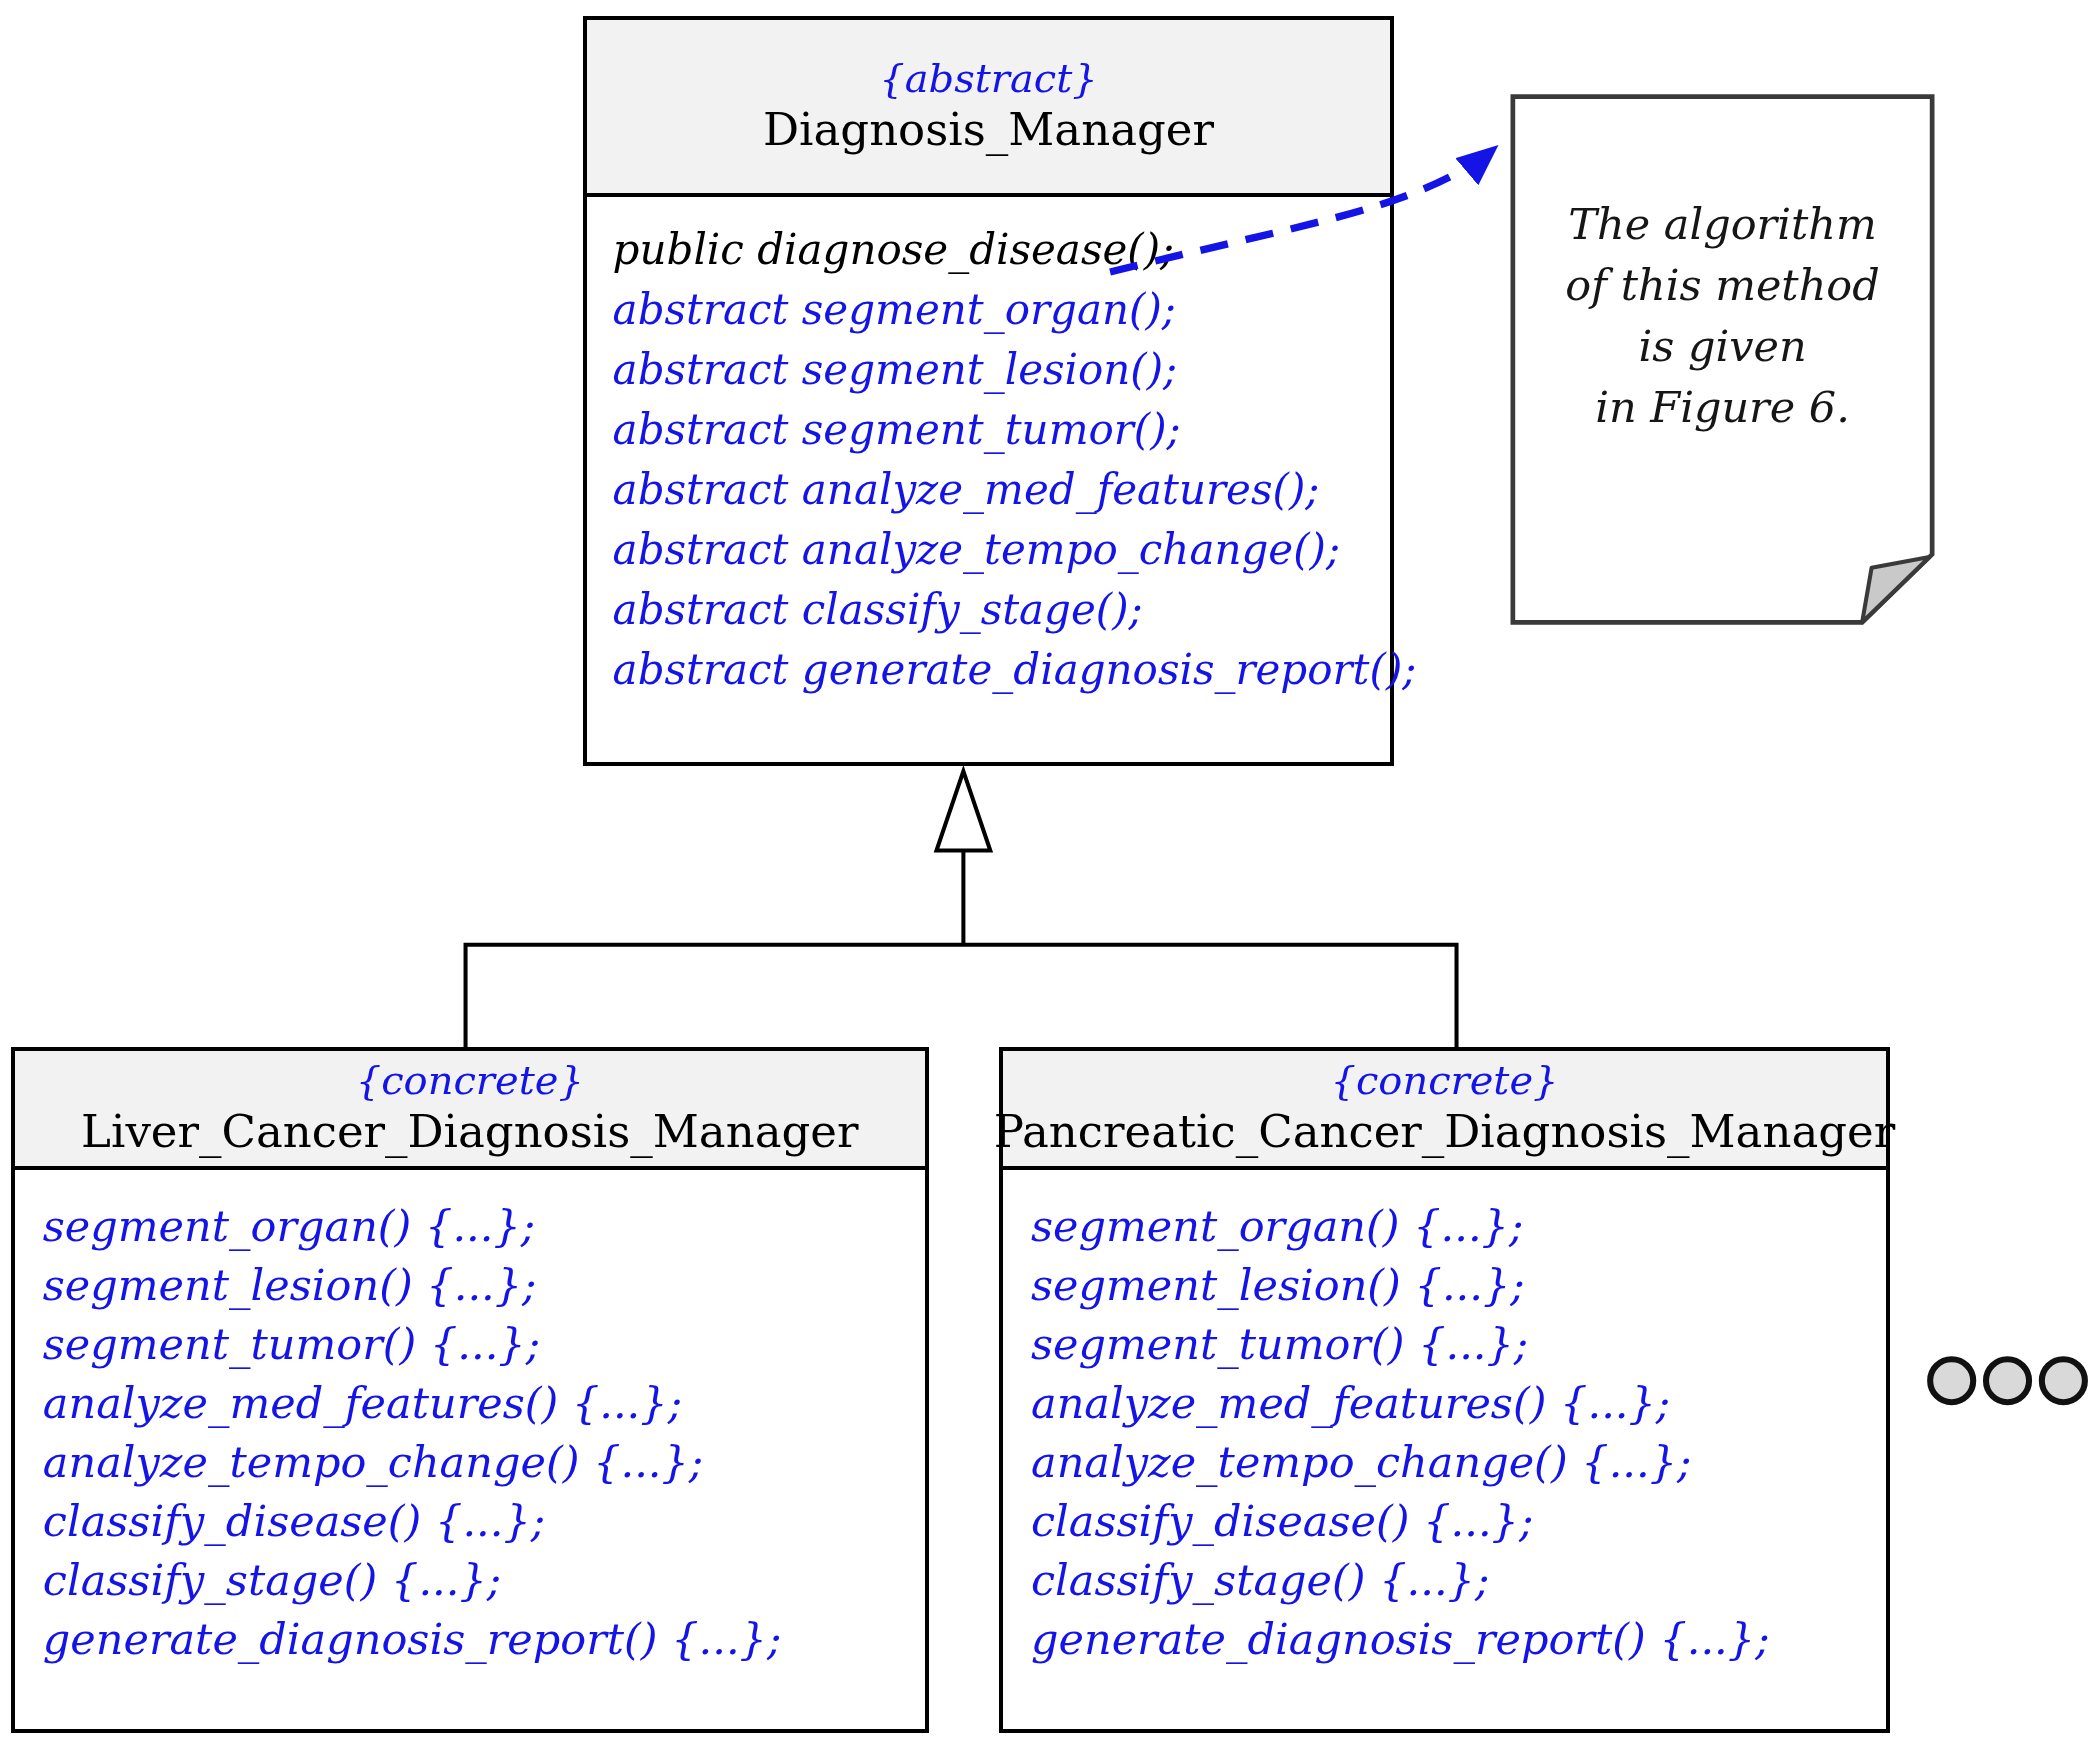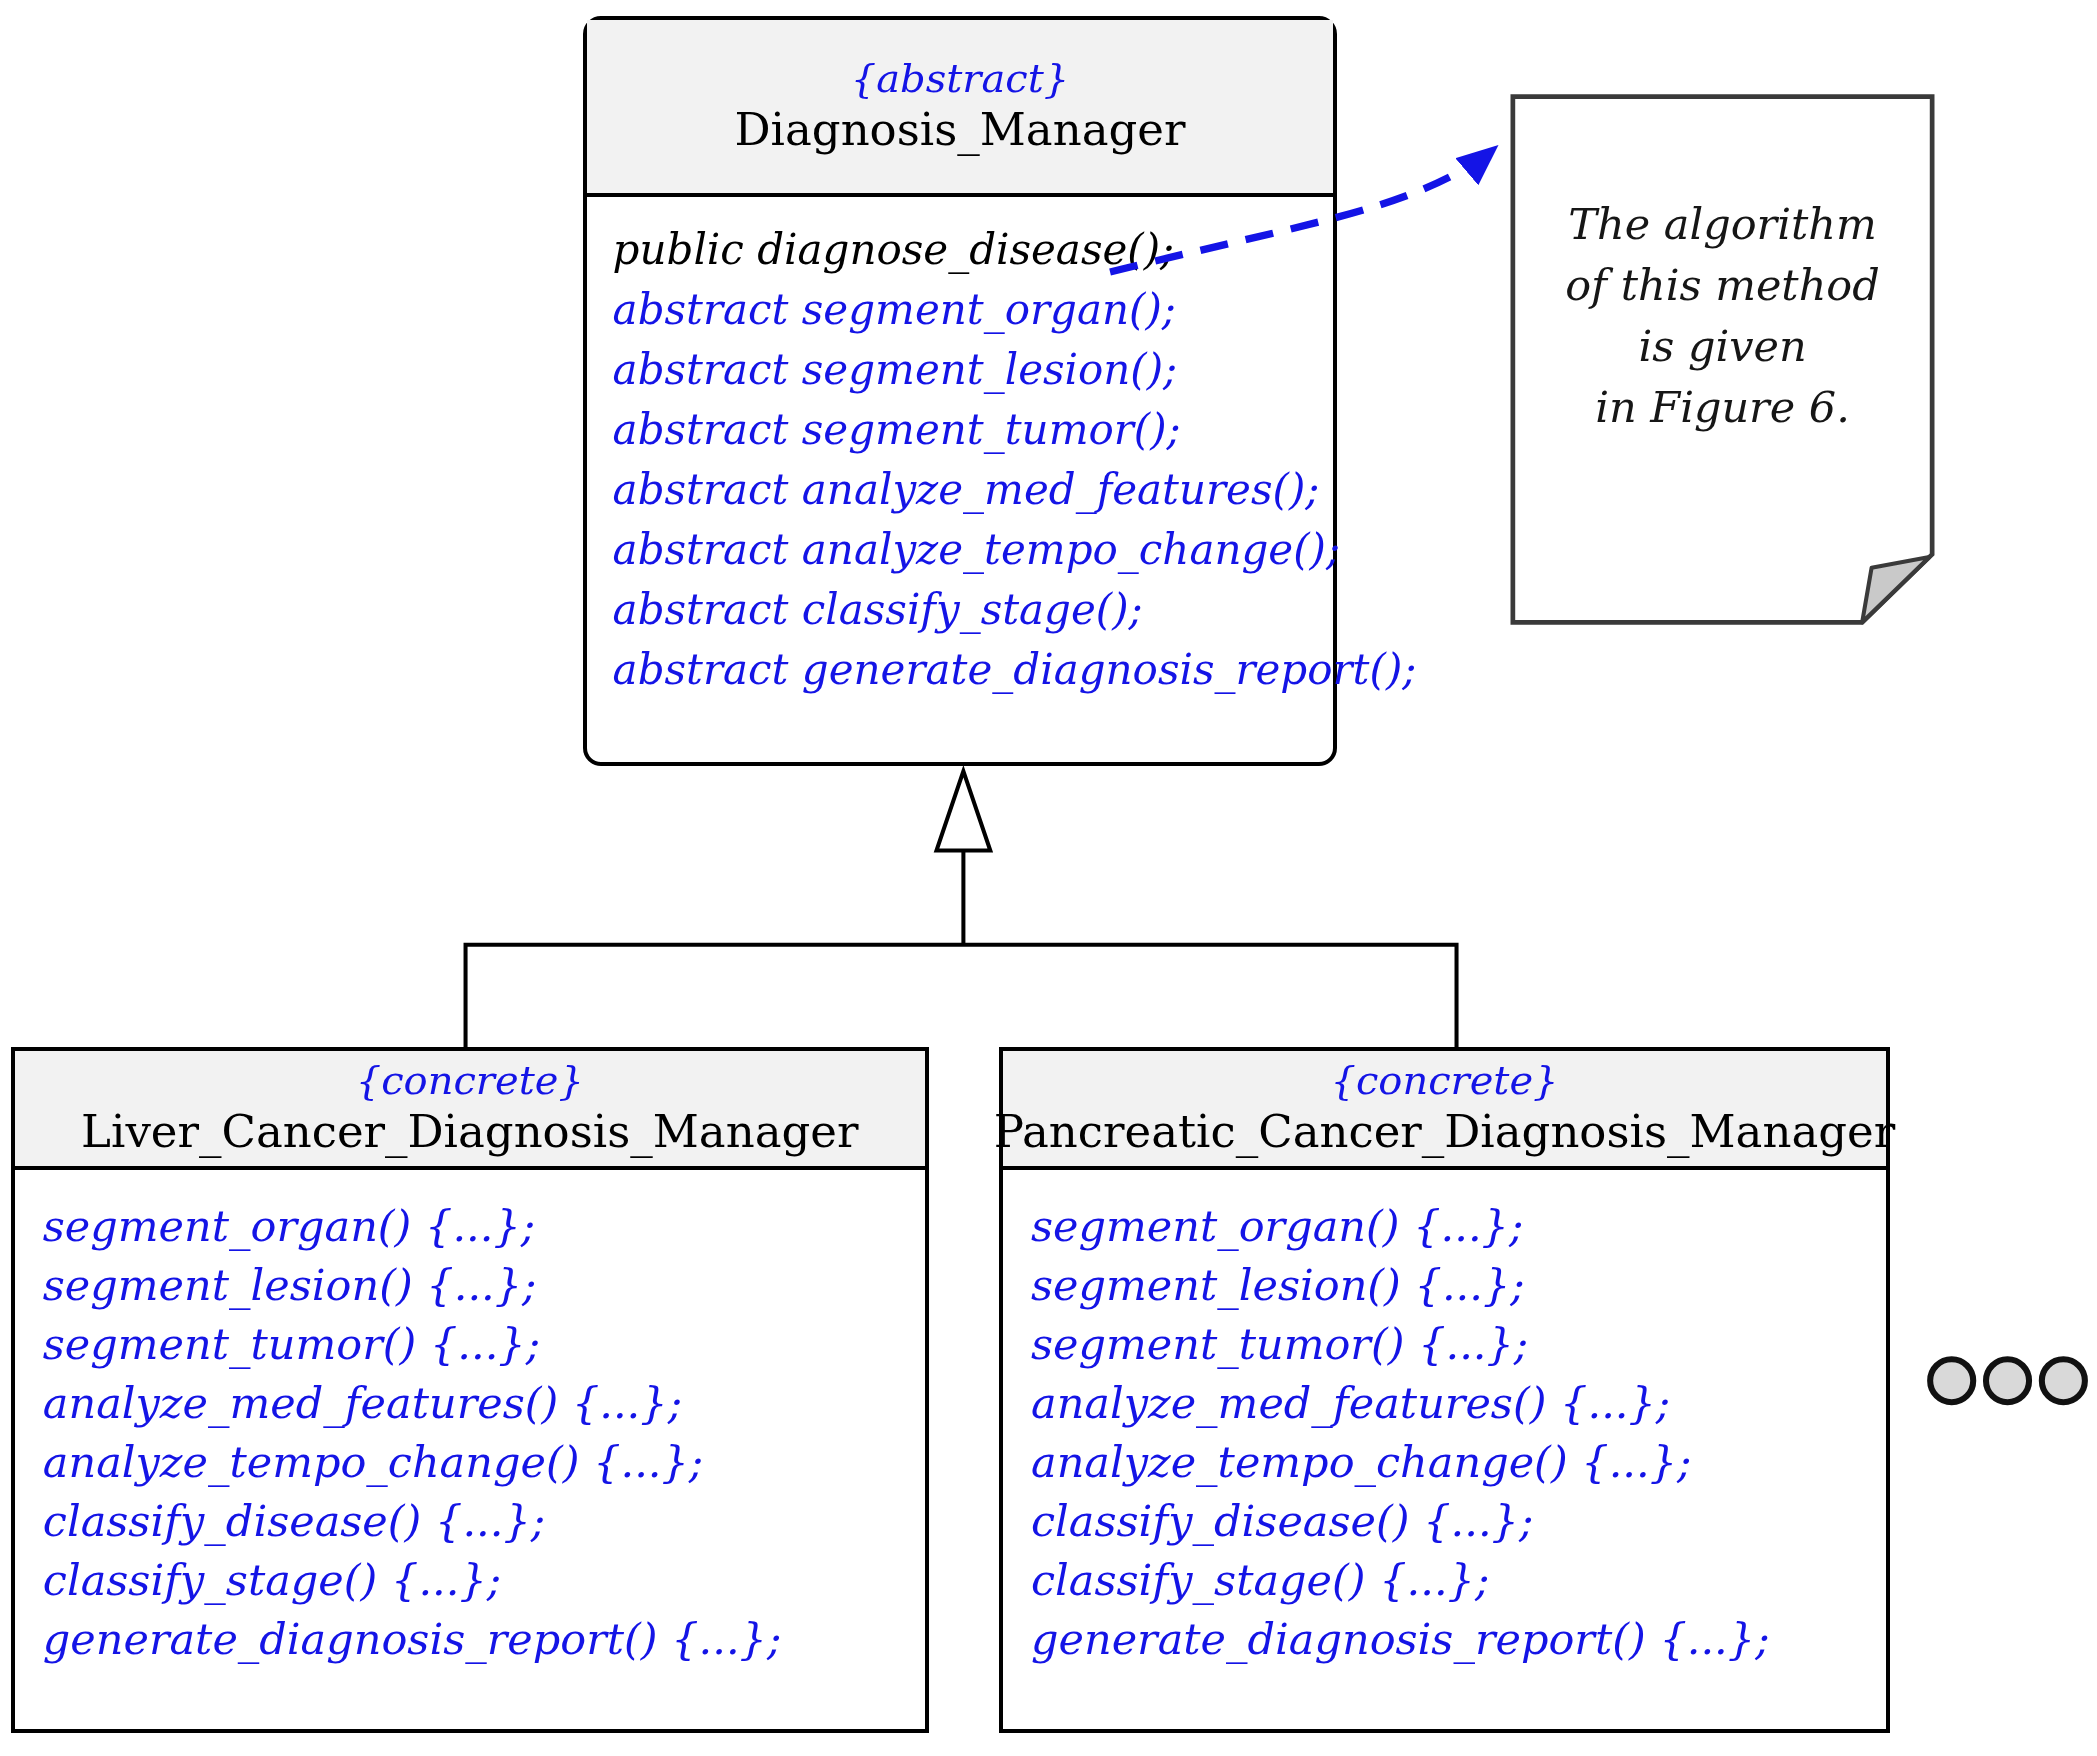--- a/index.html
+++ b/index.html
@@ -7,21 +7,21 @@
     width:2097px; height:1757px; position:relative; overflow:hidden;
     background:#ffffff;
     font-family:"DejaVu Serif","Liberation Serif",serif;
   }
 
   
   .class-box {
     position:absolute; box-sizing:border-box;
     background:#ffffff; border:4px solid #000000;
   }
-  .class-box.parent { left:583px; top:16px;  width:754px; height:750px;border-radius:18px; }
+  .class-box.parent { left:583px; top:16px;  width:811px; height:750px; }
   .class-box.child-left  { left:10.8px;   top:1047px; width:918px; height:686px; }
   .class-box.child-right { left:999px; top:1047px; width:891px; height:686px; }
 
   .class-header {
     box-sizing:border-box; background:#f2f2f2; border-bottom:4px solid #000000;
     display:flex; flex-direction:column; align-items:center; justify-content:center;
   }
   .parent .class-header { height:177px; }
   .child-left .class-header, .child-right .class-header { height:119px; }
 

